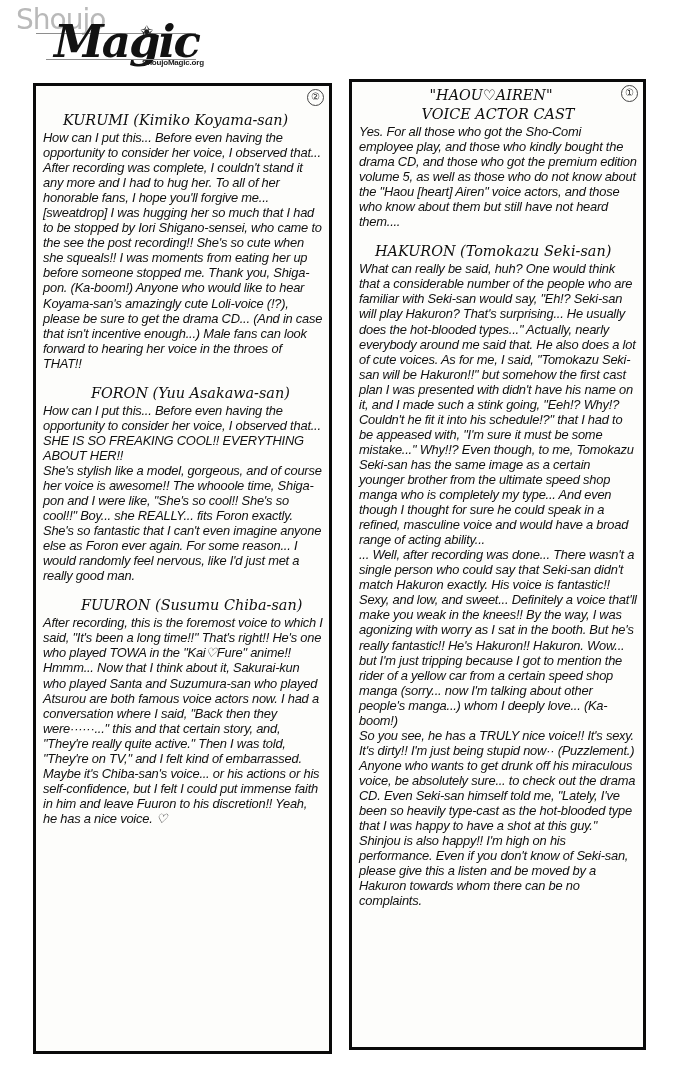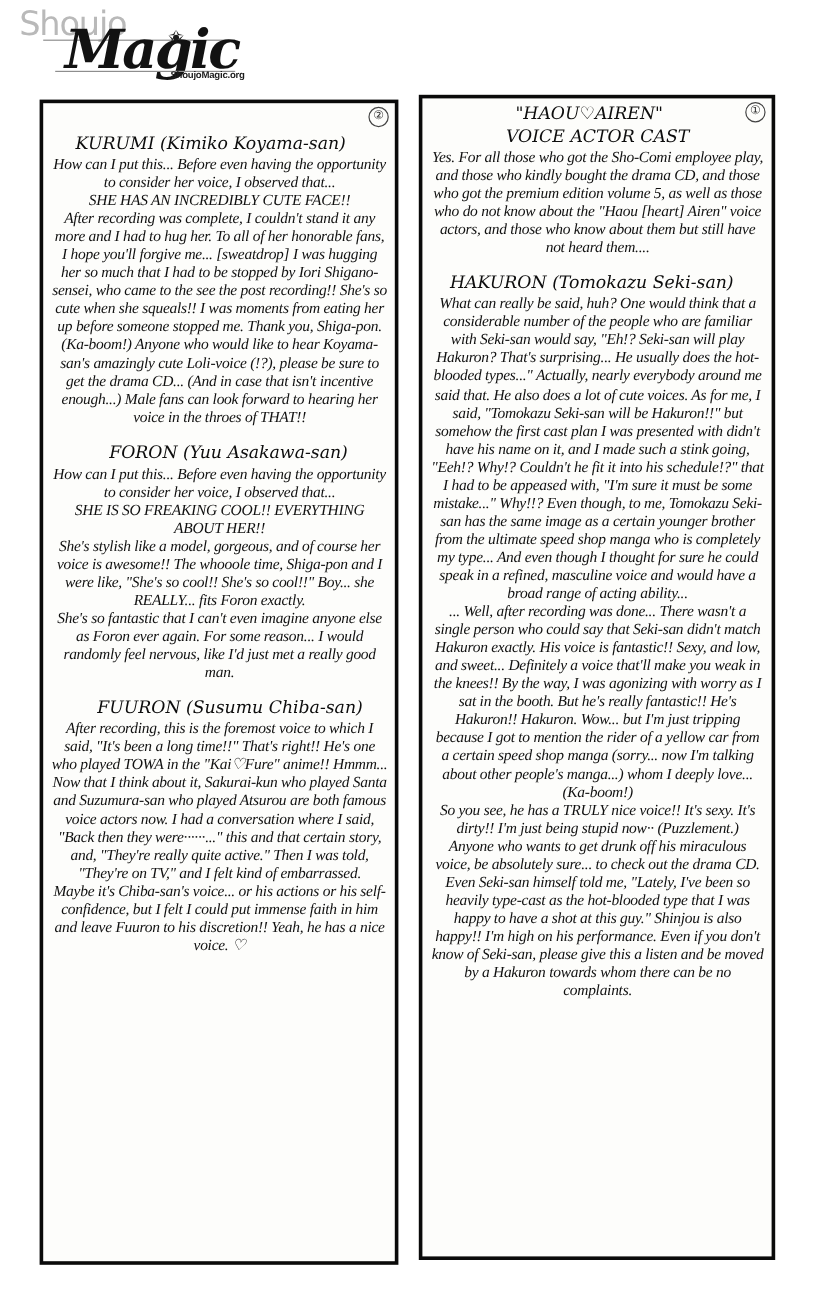--- a/index.html
+++ b/index.html
@@ -124,29 +124,28 @@
     font-style: italic;
     font-size: 14.4px;
     line-height: 19px;
     color: #0d0d0d;
     white-space: pre-line;
   }
   .hdr-center { text-align: center; }
   .hdr-indent { padding-left: 20px; }
 
   .body-text {
-    font-family: Liberation Serif, serif;
+    font-family: Liberation Sans, sans-serif;
     font-style: italic;
     font-size: 12.9px;
     line-height: 15.05px;
     color: #101010;
     letter-spacing: -0.22px;
     white-space: pre-line;
     margin: 0;
-    text-align: center;
   }
   .caps {
     font-style: italic;
     font-size: 12.9px;
     line-height: 15.05px;
     letter-spacing: -0.2px;
     white-space: pre-line;
   }
   .gap { height: 13px; }
 </style>
@@ -163,21 +162,20 @@
 </div>
 
 <div class="panel" id="panel-left">
   <div class="panel-inner">
     <div class="page-num">②</div>
 
     <div class="gap" style="height:21px"></div>
 
     <div class="hdr hdr-indent">KURUMI  (Kimiko Koyama-san)</div>
     <p class="body-text">How can I put this... Before even having the opportunity to consider her voice, I observed that...</p>
-    <p class="body-text caps">SHE HAS AN INCREDIBLY CUTE FACE!!</p>
     <p class="body-text">After recording was complete, I couldn't stand it any more and I had to hug her. To all of her honorable fans, I hope you'll forgive me... [sweatdrop] I was hugging her so much that I had to be stopped by Iori Shigano-sensei, who came to the see the post recording!! She's so cute when she squeals!! I was moments from eating her up before someone stopped me. Thank you, Shiga-pon. (Ka-boom!) Anyone who would like to hear Koyama-san's amazingly cute Loli-voice (!?), please be sure to get the drama CD... (And in case that isn't incentive enough...) Male fans can look forward to hearing her voice in the throes of THAT!!</p>
 
     <div class="gap"></div>
 
     <div class="hdr" style="padding-left:48px">FORON  (Yuu Asakawa-san)</div>
     <p class="body-text">How can I put this... Before even having the opportunity to consider her voice, I observed that...</p>
     <p class="body-text caps">SHE IS SO FREAKING COOL!! EVERYTHING ABOUT HER!!</p>
     <p class="body-text">She's stylish like a model, gorgeous, and of course her voice is awesome!! The whooole time, Shiga-pon and I were like, "She's so cool!! She's so cool!!" Boy... she REALLY... fits Foron exactly.</p>
     <p class="body-text">She's so fantastic that I can't even imagine anyone else as Foron ever again. For some reason... I would randomly feel nervous, like I'd just met a really good man.</p>
 

